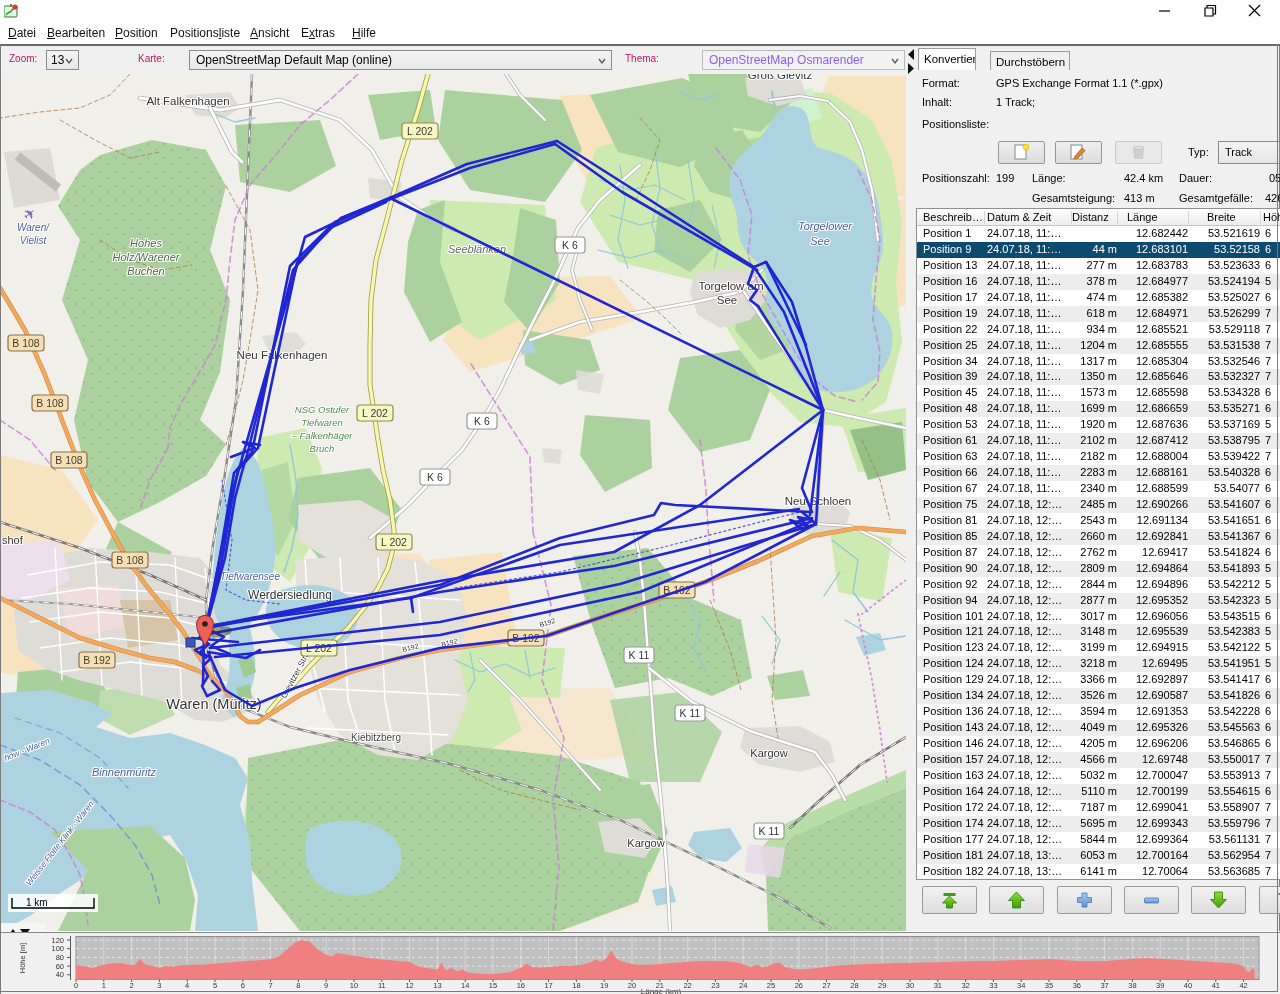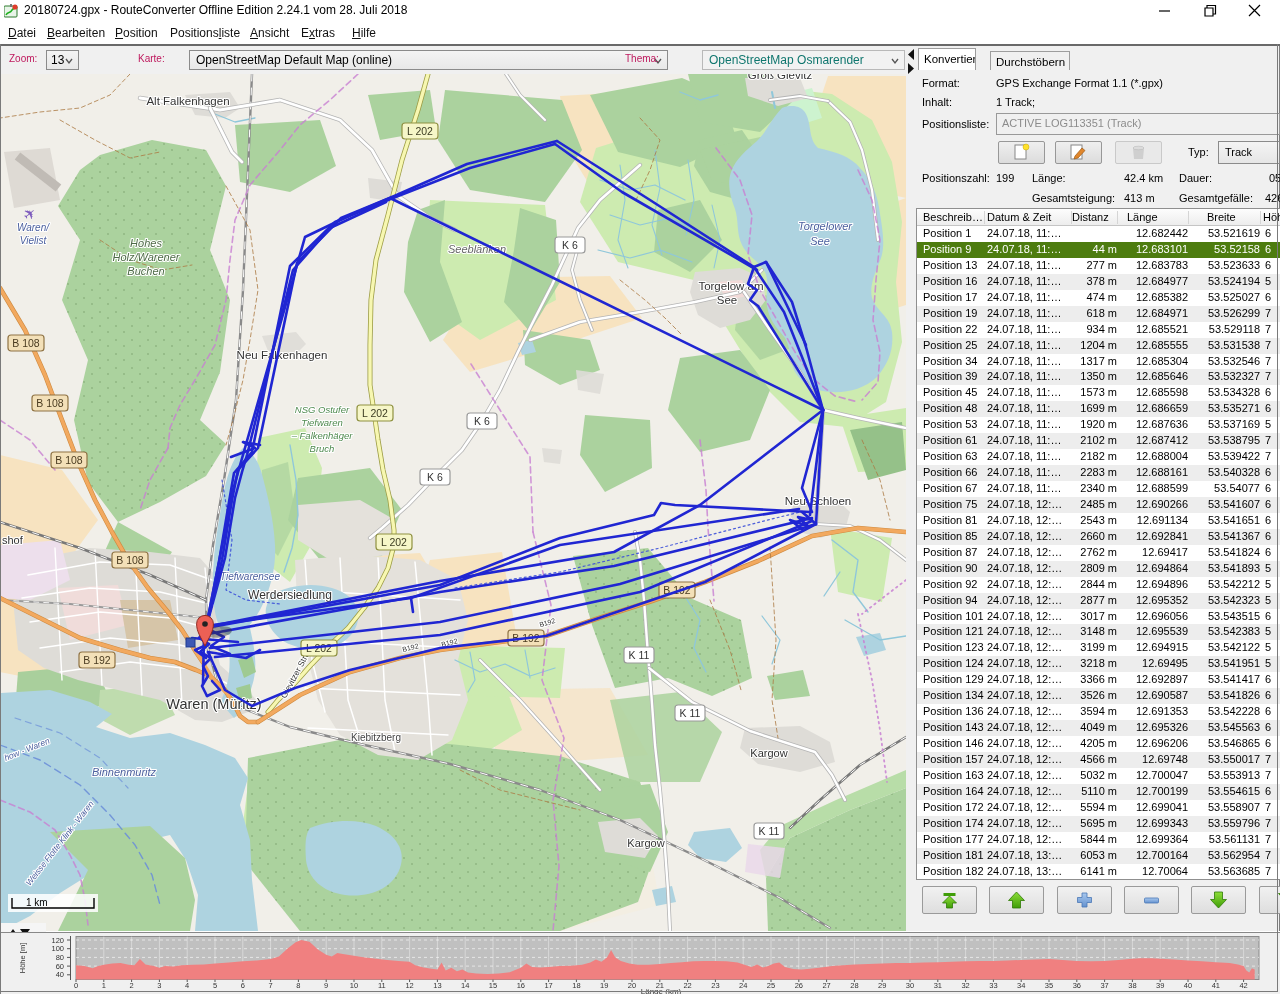--- a/index.html
+++ b/index.html
@@ -7,60 +7,59 @@
 #title-txt{position:absolute;left:24px;top:3px;font-size:12px;color:#000}
 .winbtn{position:absolute;top:0;width:45px;height:22px}
 #menubar{position:absolute;left:0;top:22px;width:1280px;height:22px;background:#fff;font-size:12px;color:#111}
 #menubar span{position:absolute;top:4px}
 #sep{position:absolute;left:0;top:44px;width:1280px;height:2px;background:#696969}
 #toolbar{position:absolute;left:0;top:46px;width:1280px;height:28px;background:#f0f0f0;border-left:1px solid #808080;border-right:1px solid #808080}
 .tlab{position:absolute;top:7px;font-size:10px;color:#be185d}
 .combo{position:absolute;top:4px;height:20px;border:1px solid #8b8b8b;background:linear-gradient(#f4f4f4,#e8e8e8);font-size:12px;color:#000}
 .combo .ct{position:absolute;left:6px;top:2px;white-space:nowrap;overflow:hidden}
 .combo .chev{position:absolute;right:5px;top:6px;width:8px;height:8px}
-.combo.dis{background:#f2f2f2;border-color:#b9b9b9;color:#0f766e}
+.combo.dis{background:#f2f2f2;border-color:#b9b9b9;color:#8b5cf6}
 #map{position:absolute;left:1px;top:74px;width:905px;height:857px}
 #vsplit{position:absolute;left:906px;top:46px;width:10px;height:885px;background:#f0f0f0}
 #panel{position:absolute;left:916px;top:46px;width:364px;height:885px;background:#f0f0f0;border-right:1px solid #808080;font-size:11px;color:#000}
 .tab{position:absolute;top:2px;height:20px;border:1px solid #9d9d9d;border-bottom:none;padding:4px 0 0 5px;font-size:11.5px;overflow:hidden}
 #tab1{left:2px;width:58px;background:#fff;z-index:2;height:22px}
 #tab2{left:74px;width:80px;background:#f0f0f0;top:5px;height:19px}
 .plab{position:absolute;left:6px;white-space:nowrap}
 .pval{position:absolute;left:80px;white-space:nowrap}
 #plcombo{position:absolute;left:80px;top:67px;width:284px;height:22px;border:1px solid #999;background:#f0f0f0;color:#8c8c8c}
 #plcombo div{padding:3px 0 0 5px;white-space:nowrap;overflow:hidden}
 .pbtn{position:absolute;top:95px;width:47px;height:23px;border:1px solid #989898;background:linear-gradient(#efefef,#dcdcdc);border-radius:2px}
 .pbtn.dis{border-color:#c9c9c9;background:#e9e9e9}
 #typcombo{position:absolute;left:302px;top:95px;width:62px;height:23px;border:1px solid #8b8b8b;background:linear-gradient(#f4f4f4,#e6e6e6)}
 #typcombo div{padding:4px 0 0 6px}
 #ptable{position:absolute;left:0px;top:162px;width:364px;height:672px;background:#fff;border:1px solid #8f8f8f;border-right:none;overflow:hidden}
 #phead{height:17px;background:linear-gradient(#fdfdfd,#ededed);border-bottom:1px solid #c5c5c5;position:relative;font-size:11px}
 #phead div{position:absolute;top:2px}
 .tr{height:15.95px;position:relative;font-size:11px;white-space:nowrap}
 .tr.alt{background:#ededed}
-.tr.sel{background:#4d7c0f;color:#fff}
+.tr.sel{background:#0c4a6e;color:#fff}
 .tr div{position:absolute;top:1px}
 .c0{left:6px}
 .c1{left:70px}
 .c2{right:163px;text-align:right}
 .c3{right:92px;text-align:center}
 .c4{right:20px;text-align:right}
 .c5{left:348px}
 .bbtn{position:absolute;top:840px;width:55px;height:28px;border:1px solid #9a9a9a;background:linear-gradient(#f1f1f1,#dedede);border-radius:2px}
 #chart{position:absolute;left:0;top:932px;width:1280px;height:62px;border-top:1px solid #888;border-left:1px solid #808080;border-right:1px solid #808080;border-bottom:1px solid #808080}
 #hsplit{position:absolute;left:0px;top:923px;width:46px;height:9px;background:#f5f5f5}
 </style></head><body>
 <div id="titlebar">
     <svg id="title-ico" width="16" height="16" viewBox="0 0 16 16">
       <rect x="0" y="3" width="13" height="11" rx="1" fill="#e8f4e8" stroke="#2c7a2c" stroke-width="1"></rect>
       <path d="M2 12 C4 8 6 11 8 7 C10 4 12 6 13 4" stroke="#1db01d" stroke-width="1.6" fill="none"></path>
       <circle cx="11" cy="4" r="2.6" fill="#e03c2c"></circle>
       <rect x="6" y="1" width="2" height="3" fill="#777"></rect>
     </svg>
-    <span id="title-txt">20180724.gpx - RouteConverter Offline Edition 2.24.1 vom 28. Juli 2018</span>
     <svg class="winbtn" style="left:1142px" width="45" height="22">
       <path d="M17 11 H28" stroke="#000" stroke-width="1.2"></path>
     </svg>
     <svg class="winbtn" style="left:1186px" width="45" height="22">
       <path d="M19 8 H27 V16 H19 Z" fill="none" stroke="#000" stroke-width="1.2"></path>
       <path d="M21 8 V5.5 H29.5 V14 H27" fill="none" stroke="#000" stroke-width="1.2"></path>
     </svg>
     <svg class="winbtn" style="left:1232px" width="45" height="22">
       <path d="M17 5 L28 16 M28 5 L17 16" stroke="#000" stroke-width="1.2"></path>
     </svg>
@@ -77,21 +76,21 @@
 <div id="sep"></div>
 <div id="toolbar">
     <span class="tlab" style="left:8px">Zoom:</span>
     <div class="combo" style="left:45px;width:33px">
       <div class="ct" style="left:4px">13</div>
       <svg class="chev" viewBox="0 0 8 8">
         <path d="M1 2 L4 6 L7 2" fill="none" stroke="#555" stroke-width="1.3"></path>
       </svg>
     </div>
     <span class="tlab" style="left:137px">Karte:</span>
-    <div class="combo" style="left:188px;width:479px">
+    <div class="combo" style="left:188px;width:423px">
       <div class="ct">OpenStreetMap Default Map (online)</div>
       <svg class="chev" viewBox="0 0 8 8">
         <path d="M1 2 L4 6 L7 2" fill="none" stroke="#555" stroke-width="1.3"></path>
       </svg>
     </div>
     <span class="tlab" style="left:624px">Thema:</span>
     <div class="combo dis" style="left:701px;width:203px">
       <div class="ct">OpenStreetMap Osmarender</div>
       <svg class="chev" viewBox="0 0 8 8">
         <path d="M1 2 L4 6 L7 2" fill="none" stroke="#555" stroke-width="1.3"></path>
@@ -461,23 +460,20 @@
     </svg>
   </div>
 <div id="panel">
     <div class="tab" id="tab1">Konvertieren</div>
     <div class="tab" id="tab2">Durchstöbern</div>
     <div class="plab" style="top:31px">Format:</div>
     <div class="pval" style="top:31px">GPS Exchange Format 1.1 (*.gpx)</div>
     <div class="plab" style="top:50px">Inhalt:</div>
     <div class="pval" style="top:50px">1 Track;</div>
     <div class="plab" style="top:72px">Positionsliste:</div>
-    <div id="plcombo">
-      <div>ACTIVE LOG113351 (Track)</div>
-    </div>
     <div class="pbtn" style="left:82px"><svg width="45" height="21" viewBox="0 0 45 21">
         <g>
           <rect x="16" y="3" width="11" height="14" fill="#fff" stroke="#888" stroke-width="1"></rect>
           <circle cx="27" cy="5" r="3" fill="#ffe12b" stroke="#c8a800" stroke-width="0.5"></circle>
         </g>
       </svg></div>
     <div class="pbtn" style="left:139px"><svg width="45" height="21" viewBox="0 0 45 21">
         <rect x="15" y="3" width="11" height="14" fill="#fff" stroke="#888" stroke-width="1"></rect>
         <path d="M19 14 L26 6 L29 8.5 L22 16 L18 17 Z" fill="#e0862c" stroke="#9c5a16" stroke-width="0.7"></path>
       </svg></div>
@@ -797,21 +793,21 @@
         <div class="c0">Position 164</div>
         <div class="c1">24.07.18, 12:…</div>
         <div class="c2">5110 m</div>
         <div class="c3">12.700199</div>
         <div class="c4">53.554615</div>
         <div class="c5">6</div>
       </div>
       <div class="tr">
         <div class="c0">Position 172</div>
         <div class="c1">24.07.18, 12:…</div>
-        <div class="c2">5594 m</div>
+        <div class="c2">7187 m</div>
         <div class="c3">12.699041</div>
         <div class="c4">53.558907</div>
         <div class="c5">7</div>
       </div>
       <div class="tr alt">
         <div class="c0">Position 174</div>
         <div class="c1">24.07.18, 12:…</div>
         <div class="c2">5695 m</div>
         <div class="c3">12.699343</div>
         <div class="c4">53.559796</div>

